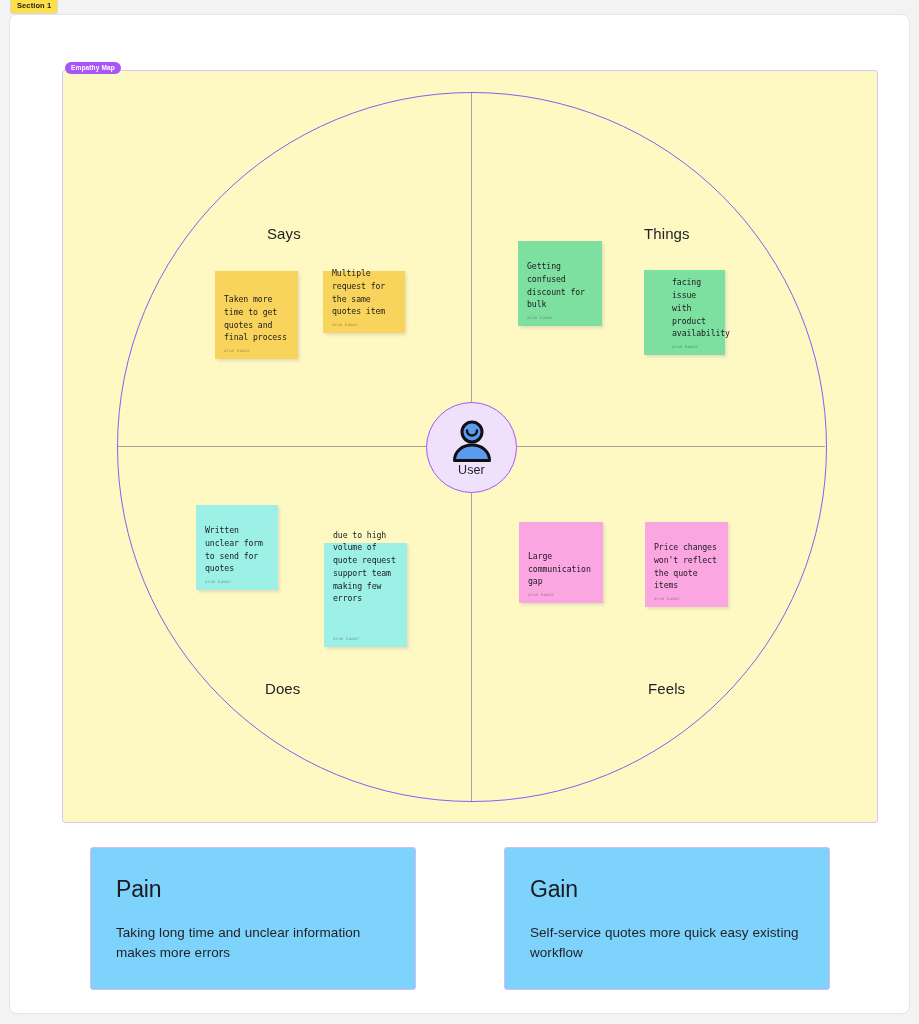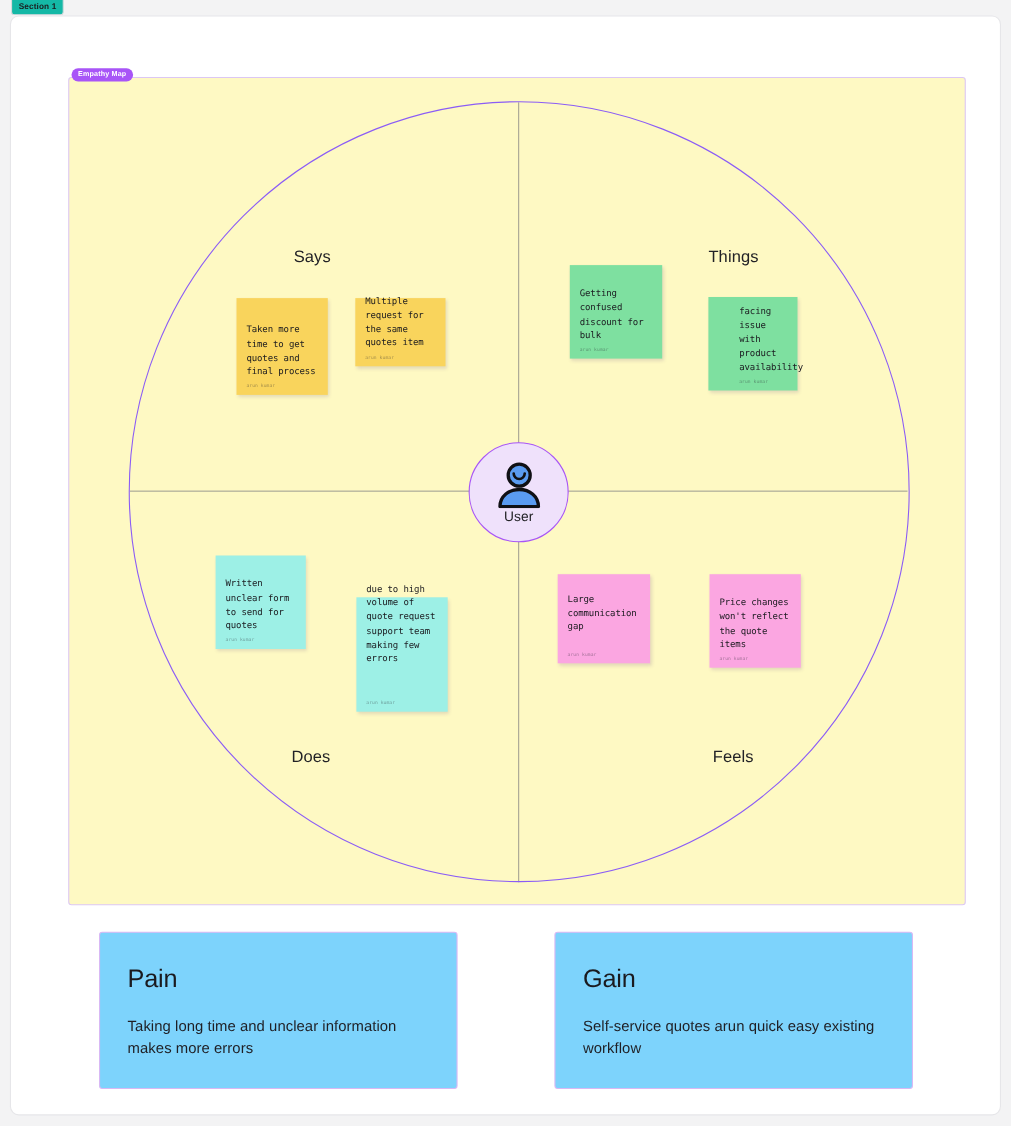--- a/index.html
+++ b/index.html
@@ -21,21 +21,21 @@
   
   .tab-strip {
     position: absolute;
     left: 10px;
     top: 0px;
     height: 14px;
     display: flex;
     align-items: flex-start;
   }
   .tab {
-    background: #14b8a6;
+    background: #fde047;
     border: 1px solid #d9d9dc;
     border-top: none;
     border-radius: 0 0 3px 3px;
     font-size: 7.5px;
     font-weight: 700;
     color: #1b1b1d;
     padding: 2px 6px 3px 6px;
     line-height: 1;
     letter-spacing: .1px;
   }
@@ -263,21 +263,21 @@
       <div class="note note-cyan" style="left:261px; top:472px; width:83px; height:104px;gap:27px;">
         <div class="note-text">due to high
 volume of
 quote request
 support team
 making few
 errors</div>
         <div class="note-author">arun kumar</div>
       </div>
 
-      <div class="note note-pink" style="left:444px; top:451px; width:84px; height:81px;gap:12px;">
+      <div class="note note-pink" style="left:456px; top:451px; width:84px; height:81px;">
         <div class="note-text">Large
 communication
 gap</div>
         <div class="note-author">arun kumar</div>
       </div>
 
       <div class="note note-pink" style="left:582px; top:451px; width:83px; height:85px;">
         <div class="note-text">Price changes
 won't reflect
 the quote
@@ -287,17 +287,17 @@
 
     </div>
 
     <div class="pg-card" style="left:80px; top:832px; width:326px; height:143px;">
       <div class="pg-title">Pain</div>
       <div class="pg-body">Taking long time and unclear information makes more errors</div>
     </div>
 
     <div class="pg-card" style="left:494px; top:832px; width:326px; height:143px;">
       <div class="pg-title">Gain</div>
-      <div class="pg-body">Self-service quotes arun quick easy existing workflow</div>
+      <div class="pg-body">Self-service quotes more quick easy existing workflow</div>
     </div>
 
   </div>
 </div>
 
 </body></html>

